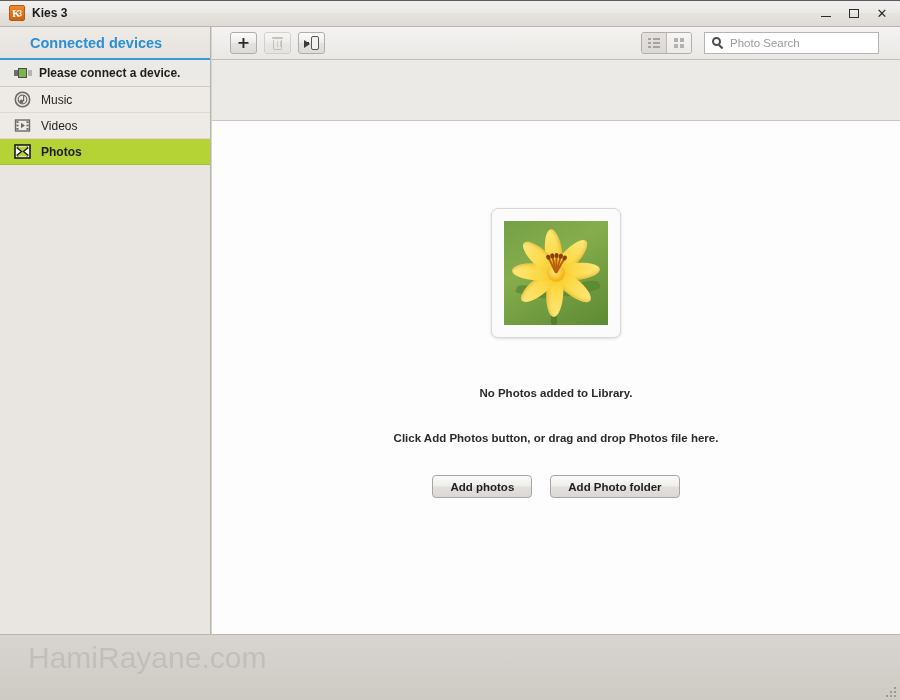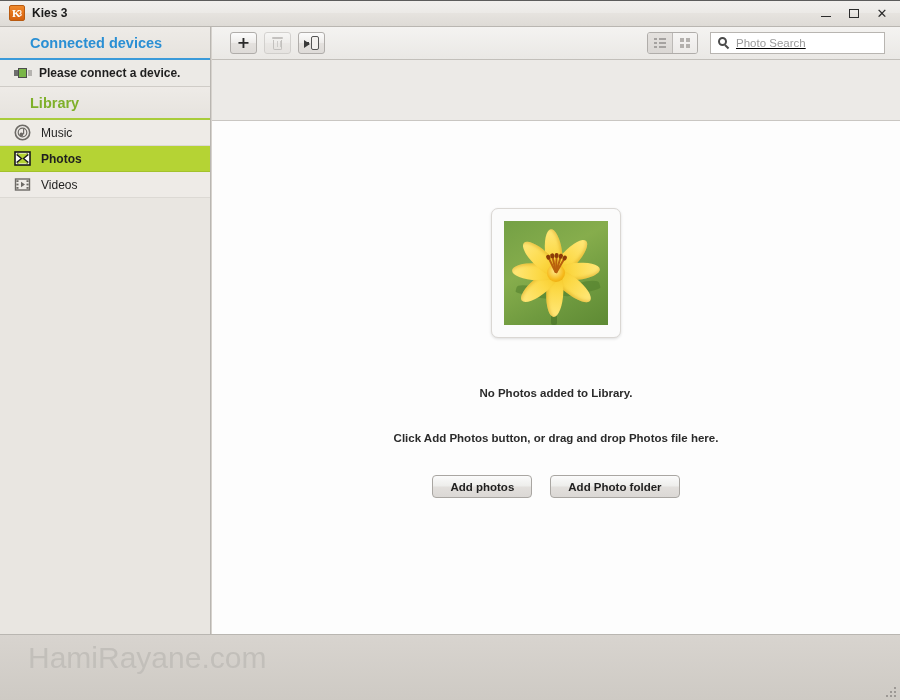--- a/index.html
+++ b/index.html
@@ -330,28 +330,27 @@
     position: absolute; width: 4px; height: 4px; background: #b3b0ad;
     text-decoration: none;
   }
   .grid-ic s.q1 { left: 0; top: 0; }
   .grid-ic s.q2 { left: 6px; top: 0; }
   .grid-ic s.q3 { left: 0; top: 6px; }
   .grid-ic s.q4 { left: 6px; top: 6px; }
 
   .searchbox {
     width: 175px; height: 22px;
-    margin-right: 15px;
+    margin-right: 21px;
     background: #ffffff;
     border: 1px solid #b8b5b1;
     box-sizing: border-box;
     display: flex;
     align-items: center;
     flex: 0 0 auto;
-    text-decoration: underline;
   }
   .search-ic {
     width: 12px; height: 12px;
     margin-left: 7px; margin-right: 6px;
     position: relative;
     flex: 0 0 auto;
   }
   .search-ic .ring {
     position: absolute; left: 0; top: 0;
     width: 9px; height: 9px;
@@ -591,60 +590,59 @@
 
     <div class="device-row">
       <div class="device-icon">
         <div class="plug"></div>
           <div class="body"></div>
           <div class="tip"></div>
       </div>
       <div class="device-text">Please connect a device.</div>
     </div>
 
-    <div class="sb-header library">Library</div>
 
     <div class="lib-item">
       <span class="ic">
         <svg width="17" height="17" viewBox="0 0 17 17">
           <circle cx="8.5" cy="8.5" r="7.2" fill="none" stroke="#6d6a66" stroke-width="1.6"></circle>
           <circle cx="8.5" cy="8.5" r="4.3" fill="none" stroke="#6d6a66" stroke-width="1.2"></circle>
           <circle cx="7.4" cy="10.4" r="1.9" fill="#6d6a66"></circle>
           <rect x="9.0" y="4.6" width="1.2" height="5.6" fill="#6d6a66"></rect>
         </svg>
       </span>
       <span class="lbl">Music</span>
-    </div>
-
-    <div class="lib-item selected">
-      <span class="ic">
-        <svg width="17" height="17" viewBox="0 0 17 17">
-          <rect x="1" y="2" width="15" height="13" fill="#ffffff" stroke="#1a1a1a" stroke-width="1.6"></rect>
-          <path d="M3 4 L14 13 M14 4 L3 13" stroke="#1a1a1a" stroke-width="2.6" fill="none"></path>
-          <path d="M2.6 3.6 L8.5 8.5 L14.4 3.6 Z" fill="#b5d334"></path>
-          <path d="M2.6 13.4 L8.5 8.5 L14.4 13.4 Z" fill="#b5d334"></path>
-        </svg>
-      </span>
-      <span class="lbl">Photos</span>
     </div>
 
     <div class="lib-item">
       <span class="ic">
         <svg width="17" height="17" viewBox="0 0 17 17">
           <rect x="1.5" y="3" width="14" height="11" fill="none" stroke="#6d6a66" stroke-width="1.4"></rect>
           <rect x="2.4" y="4.2" width="2.1" height="1.8" fill="#6d6a66"></rect>
           <rect x="2.4" y="7.6" width="2.1" height="1.8" fill="#6d6a66"></rect>
           <rect x="2.4" y="11.0" width="2.1" height="1.8" fill="#6d6a66"></rect>
           <rect x="12.5" y="4.2" width="2.1" height="1.8" fill="#6d6a66"></rect>
           <rect x="12.5" y="7.6" width="2.1" height="1.8" fill="#6d6a66"></rect>
           <rect x="12.5" y="11.0" width="2.1" height="1.8" fill="#6d6a66"></rect>
           <path d="M7.0 5.8 L11.0 8.5 L7.0 11.2 Z" fill="#6d6a66"></path>
         </svg>
       </span>
       <span class="lbl">Videos</span>
+    </div>
+
+    <div class="lib-item selected">
+      <span class="ic">
+        <svg width="17" height="17" viewBox="0 0 17 17">
+          <rect x="1" y="2" width="15" height="13" fill="#ffffff" stroke="#1a1a1a" stroke-width="1.6"></rect>
+          <path d="M3 4 L14 13 M14 4 L3 13" stroke="#1a1a1a" stroke-width="2.6" fill="none"></path>
+          <path d="M2.6 3.6 L8.5 8.5 L14.4 3.6 Z" fill="#b5d334"></path>
+          <path d="M2.6 13.4 L8.5 8.5 L14.4 13.4 Z" fill="#b5d334"></path>
+        </svg>
+      </span>
+      <span class="lbl">Photos</span>
     </div>
   </div>
 
   <div class="content">
 
     <div class="toolbar">
       <div class="tb-btn">
         <span class="plus-glyph">+</span>
       </div>
       <div class="tb-btn disabled">

